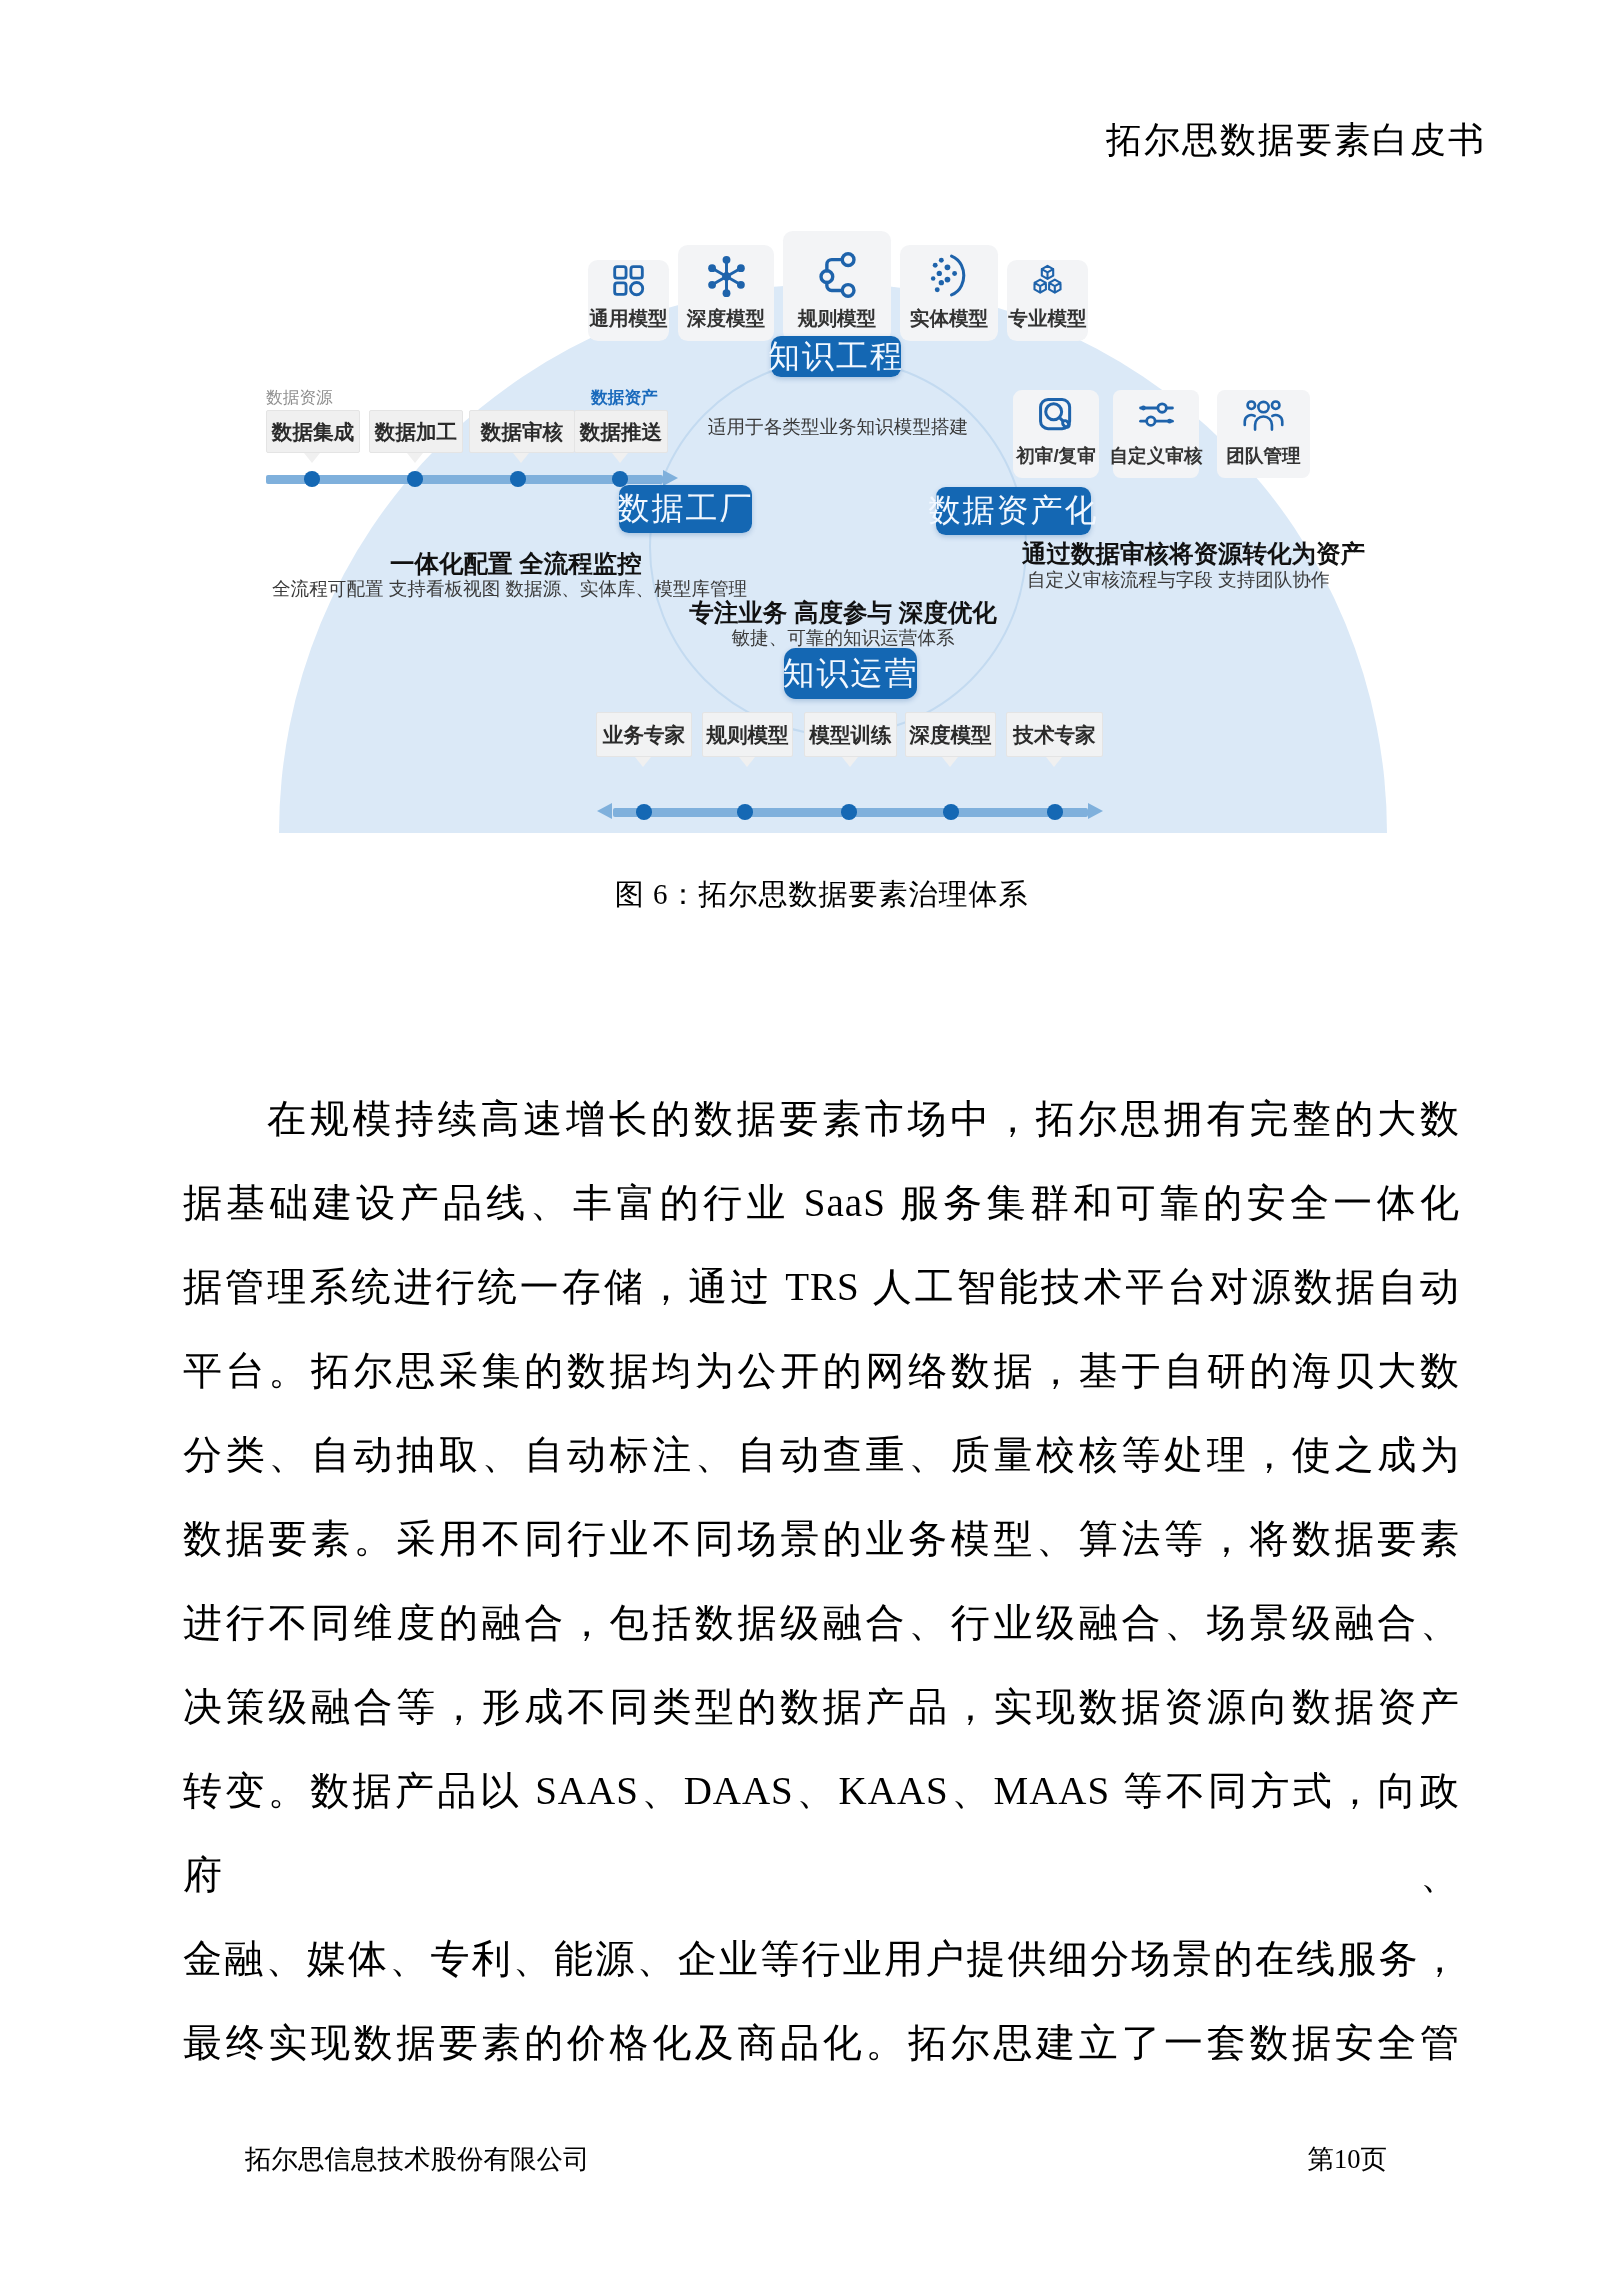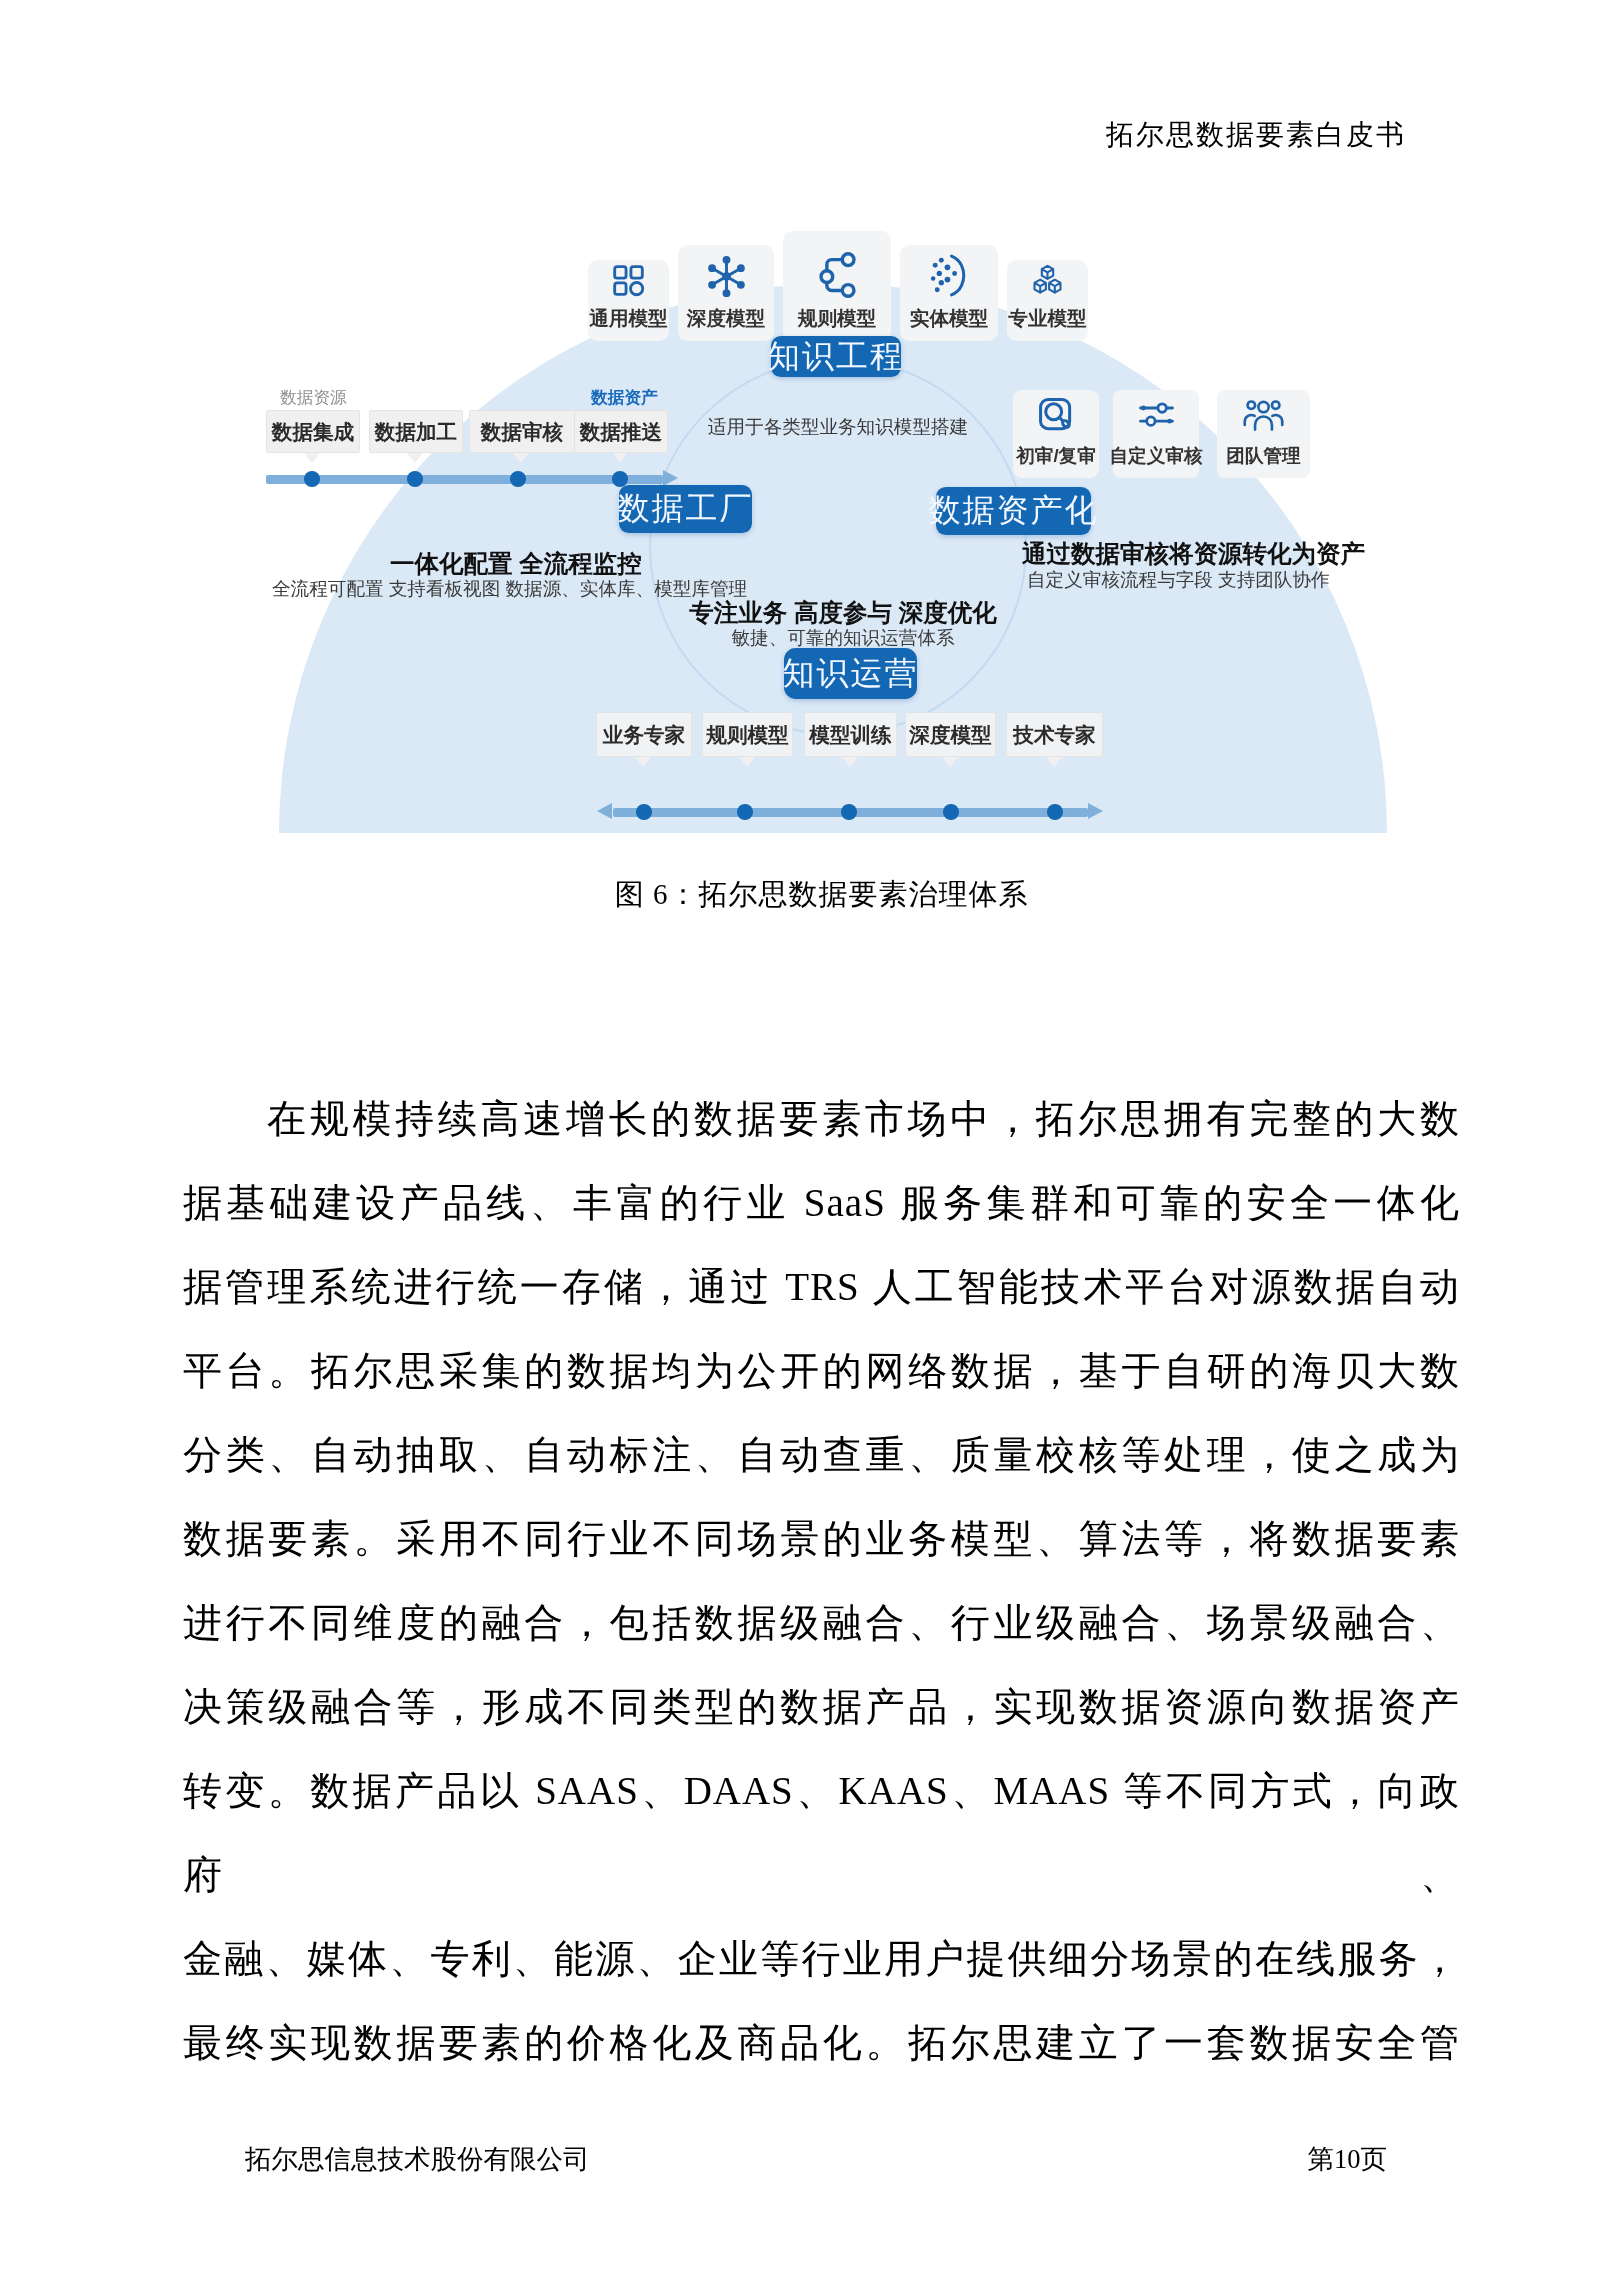--- a/index.html
+++ b/index.html
@@ -3,21 +3,21 @@
 <meta charset="utf-8">
 <style>
   html,body{margin:0;padding:0;background:#888;}
   .page{
     position:relative;width:1621px;height:2293px;background:#ffffff;
     margin:0 auto;overflow:hidden;
     font-family:"Liberation Sans",sans-serif;
   }
   
   .hdr{position:absolute;left:1106px;top:116px;font-family:"Liberation Serif",serif;
-       font-size:28px;color:#000;letter-spacing:2px;}
+       font-size:36px;color:#000;letter-spacing:2px;}
   .ftr{position:absolute;left:245px;top:2141px;width:1142px;display:flex;
        justify-content:space-between;font-family:"Liberation Serif",serif;
        font-size:26.5px;color:#000;}
   
   .fig{position:absolute;left:0;top:0;width:1621px;height:863px;}
   .dome{position:absolute;left:279px;top:284px;width:1108px;height:549px;
         background:#dbe9f7;border-radius:554px 554px 0 0;z-index:0;}
   .ring{position:absolute;left:649px;top:358px;width:378px;height:378px;
         border:2px solid #c3daf0;border-radius:50%;z-index:1;}
   .fig *{box-sizing:border-box;}
@@ -129,21 +129,21 @@
         <path d="M24,6 l7,4 v8 l-7,4 l-7,-4 v-8 z M17,10 l7,4 l7,-4 M24,14 v8"></path>
         <path d="M15,23 l7,4 v8 l-7,4 l-7,-4 v-8 z M8,27 l7,4 l7,-4 M15,31 v8"></path>
         <path d="M33,23 l7,4 v8 l-7,4 l-7,-4 v-8 z M26,27 l7,4 l7,-4 M33,31 v8"></path>
       </svg>
       <span class="lbl">专业模型</span>
     </div>
 
     <div class="btn" style="left:771px;top:336px;width:130px;height:41px;">知识工程</div>
     <div class="sub-line centered" style="left:588px;top:414px;width:500px;">适用于各类型业务知识模型搭建</div>
 
-    <div class="flowlbl gray" style="left:266px;top:386px;margin-left:14px;">数据资源</div>
+    <div class="flowlbl gray" style="left:266px;top:386px;">数据资源</div>
     <div class="flowlbl blue" style="left:591px;top:386px;">数据资产</div>
     <div class="stepbox" style="left:266px;top:410px;width:94px;height:43px;">数据集成</div>
     <div class="stepbox" style="left:369px;top:410px;width:94px;height:43px;">数据加工</div>
     <div class="stepbox" style="left:469px;top:410px;width:106px;height:43px;">数据审核</div>
     <div class="stepbox" style="left:574px;top:410px;width:94px;height:43px;">数据推送</div>
     <div class="band" style="left:266px;top:475px;width:397px;"></div>
     <div class="arrhead right" style="left:663px;top:470px;"></div>
     <div class="dot" style="left:304px;top:471px;"></div>
     <div class="dot" style="left:407px;top:471px;"></div>
     <div class="dot" style="left:510px;top:471px;"></div>

